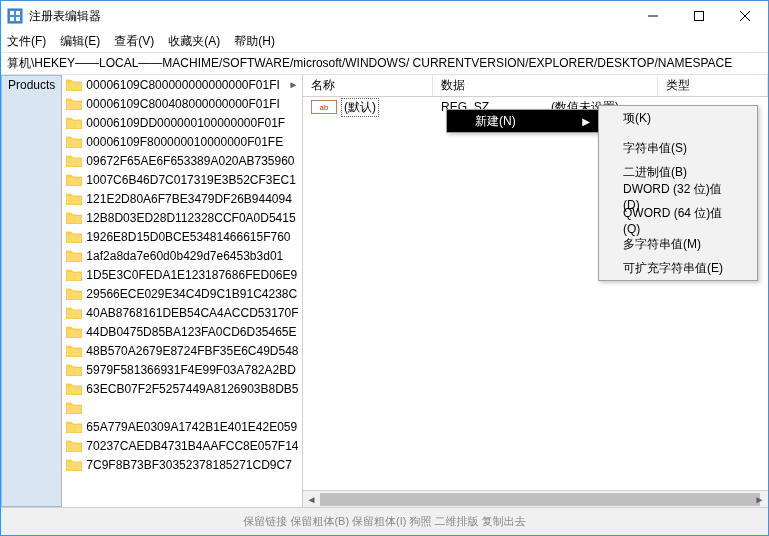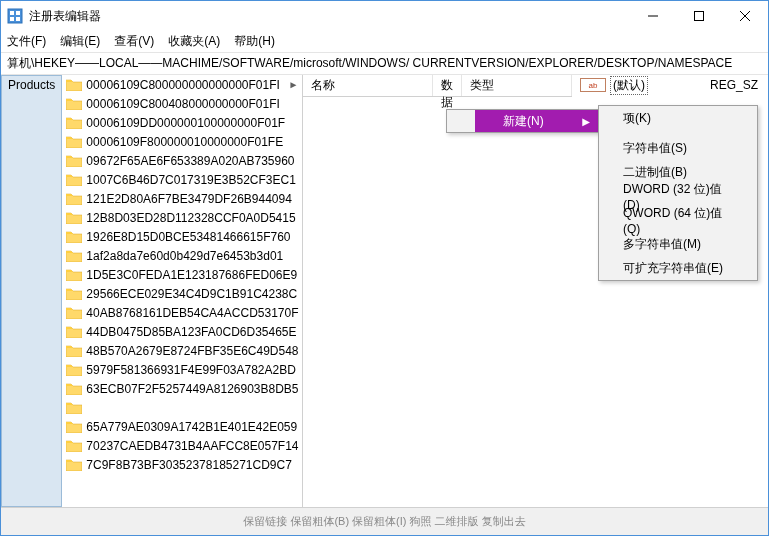--- a/index.html
+++ b/index.html
@@ -15,37 +15,37 @@
 .menubar span { font-size: 12px; }
 .addrbar { height: 22px; border-bottom: 1px solid #e5e5e5; padding: 2px 6px; font-size: 12px; white-space: nowrap; overflow: hidden; }
 .main { flex: 1; display: flex; overflow: hidden; }
 .left { width: 302px; border-right: 1px solid #d0d0d0; display: flex; overflow: hidden; }
 .left-header { background: #d9e6f2; border: 1px solid #9bbbd8; padding: 2px 6px; font-size: 12px; }
 .tree { flex: 1; overflow: hidden; }
 .tree-item { display: flex; align-items: center; height: 19px; padding-left: 4px; white-space: nowrap; }
 .folder-icon { width: 16px; height: 13px; margin-right: 4px; flex-shrink: 0; }
 .folder-icon svg { display:block; }
 .tree-item span { font-size: 12px; }
-.right { flex: 1; display: flex; flex-direction: row; position: relative; overflow: hidden; }
+.right { flex: 1; display: flex; flex-direction: column; position: relative; overflow: hidden; }
 .cols { display: flex; height: 22px; border-bottom: 1px solid #d0d0d0; }
 .col { padding: 2px 8px; font-size: 12px; border-right: 1px solid #e5e5e5; }
 .col.name { width: 130px; }
 .col.type { width: 110px; }
 .col.data { flex: 1; }
 .row { display: flex; height: 20px; align-items: center; }
 .cell { padding: 0 8px; font-size: 12px; display: flex; align-items: center; }
 .cell.name { width: 130px; }
 .cell.type { width: 110px; }
 .cell.data { flex: 1; }
 .ab-icon { width: 26px; height: 14px; border: 1px solid #c08060; display: inline-flex; align-items: center; justify-content: center; font-size: 8px; color: #c04020; margin-right: 4px; background:#fff; }
 .default-label { border: 1px dotted #666; padding: 0 2px; }
 .context-menu { position: absolute; background: #f2f2f2; border: 1px solid #a0a0a0; box-shadow: 2px 2px 4px rgba(0,0,0,0.2); }
 .menu1 { left: 445px; top: 108px; width: 153px; }
 .menu-item { height: 22px; display: flex; align-items: center; padding: 0 20px 0 28px; font-size: 12px; position: relative; }
-.menu-item.hover { background: #a21caf; color: #fff; margin-left: 28px; }
+.menu-item.hover { background: #000000; color: #fff; }
 .menu-item .arrow { position: absolute; right: 8px; font-size: 10px; }
 .menu2 { left: 597px; top: 104px; width: 160px; }
 .menu2 .menu-item { padding-left: 24px; height: 24px; }
 .hscroll { height: 17px; background: #f0f0f0; border-top: 1px solid #d0d0d0; position: relative; }
 .hscroll .larrow, .hscroll .rarrow { width: 17px; height: 17px; position: absolute; top: 0; display:flex; align-items:center; justify-content:center; color:#606060; font-size:10px;}
 .hscroll .larrow { left: 0; }
 .hscroll .rarrow { right: 0; }
 .hscroll .thumb { position: absolute; top: 2px; height: 13px; background: #c0c0c0; }
 .left .hscroll .thumb { left: 17px; width: 120px; }
 .right .hscroll .thumb { left: 17px; width: 440px; }

